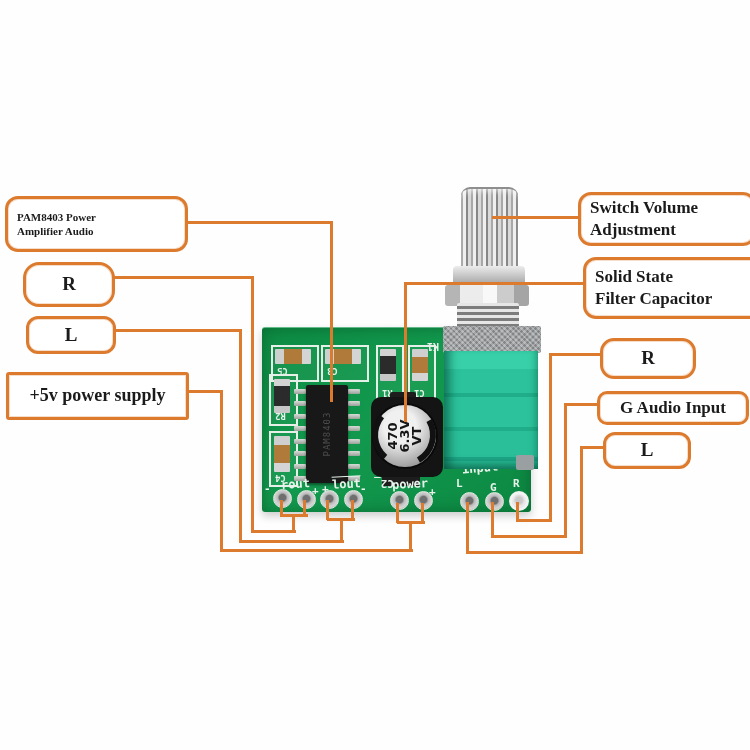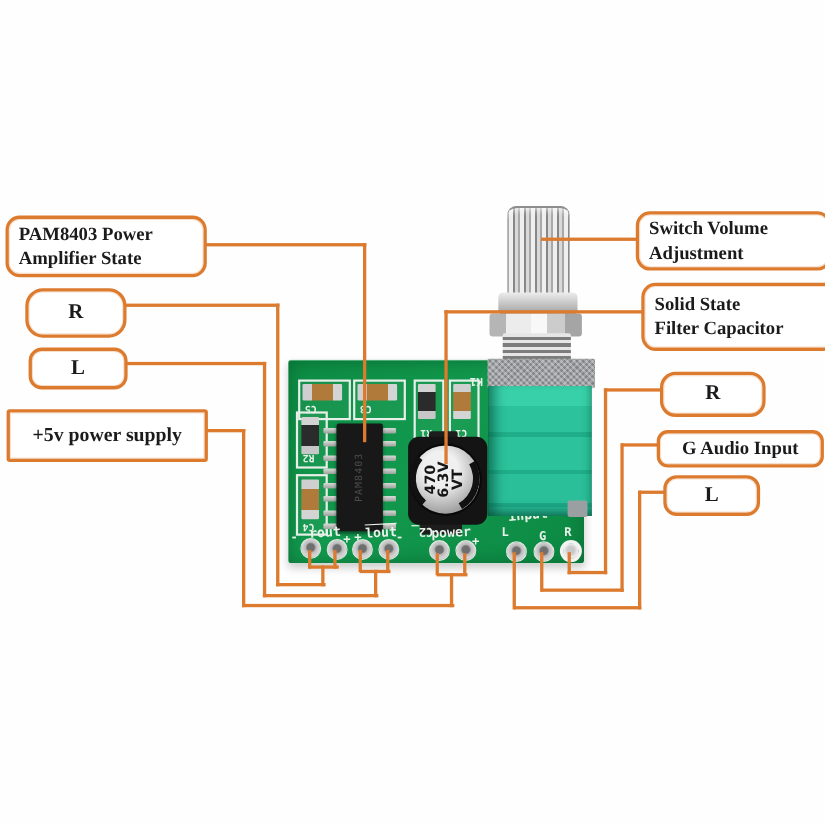--- a/index.html
+++ b/index.html
@@ -236,23 +236,23 @@
   </div>
 
   <div class="pot shaft"></div>
   <div class="pot flange"></div>
   <div class="pot nut"></div>
   <div class="pot threads"></div>
   <div class="pot pot-top"></div>
   <div class="pot pot-body"></div>
   <div class="pot pot-tab"></div>
 
-  <div class="callout pad-l" style="left:5px;top:196px;width:168px;height:50px;font-size:17px">
+  <div class="callout pad-l" style="left:5px;top:196px;width:168px;height:50px;font-size:11px">
     <span class="cl-line">PAM8403 Power</span>
-    <span class="cl-line">Amplifier State</span>
+    <span class="cl-line">Amplifier Audio</span>
   </div>
   <div class="callout ctr" style="left:23px;top:262px;width:86px;height:39px;font-size:19px;border-radius:16px">
     <span class="cl-line">R</span>
   </div>
   <div class="callout ctr" style="left:26px;top:316px;width:84px;height:32px;font-size:19px;border-radius:12px">
     <span class="cl-line">L</span>
   </div>
   <div class="callout ctr" style="left:6px;top:372px;width:177px;height:42px;font-size:18px;border-radius:3px">
     <span class="cl-line">+5v power supply</span>
   </div>

